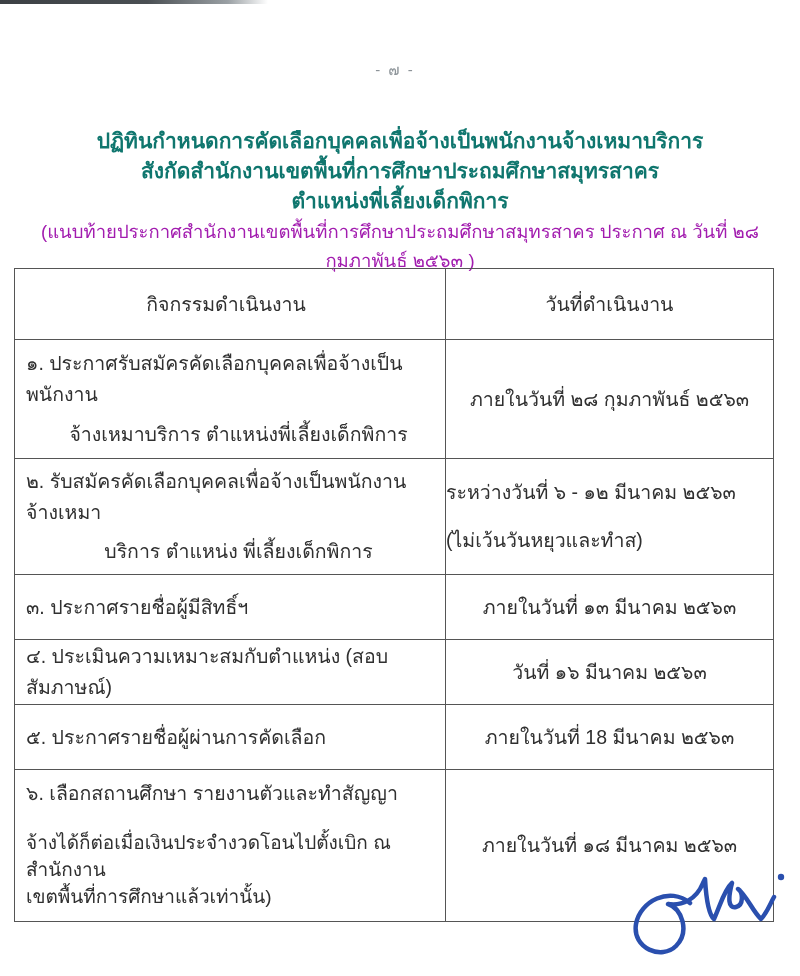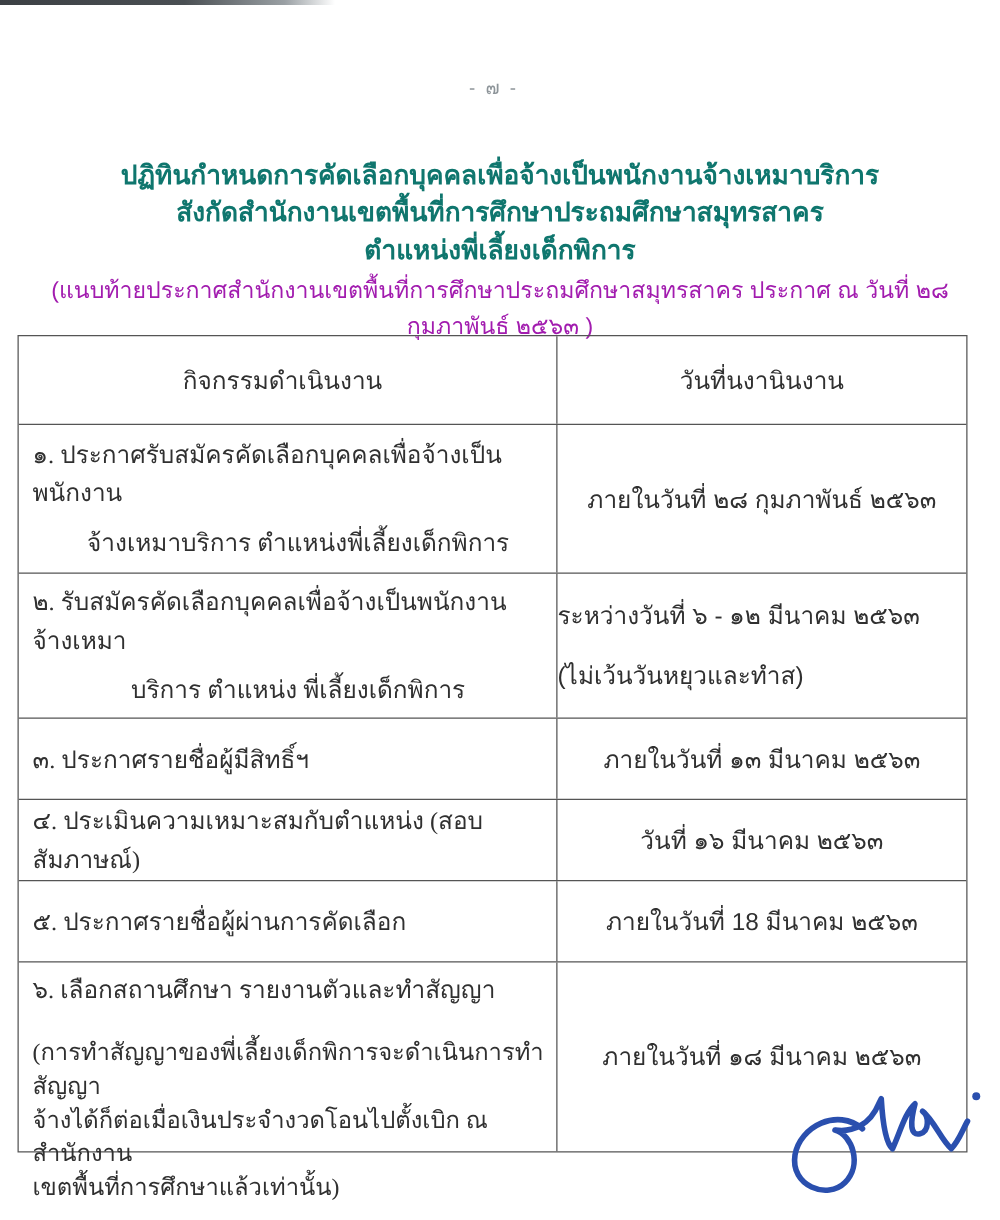--- a/index.html
+++ b/index.html
@@ -37,21 +37,21 @@
     position:absolute;left:14px;top:268px;width:760px;
     border:1px solid var(--border);
     font-size:19.5px;
     background:transparent;
   }
   .tr{display:flex;border-top:1px solid var(--border);}
   .tr:first-child{border-top:none;}
   .td{position:relative;}
   .td-activity{
     width:431px;border-right:1px solid var(--border);
-    padding-left:11px;padding-right:8px;font-family:Liberation Serif, serif;
+    padding-left:11px;padding-right:8px;
   }
   .td-date{
     flex:1;display:flex;flex-direction:column;
     align-items:center;justify-content:center;text-align:center;
   }
   .row-header{height:70px;}
   .row-header .td-activity{display:flex;align-items:center;justify-content:center;padding-left:0;}
   .row-1{height:119px;}
   .row-2{height:116px;}
   .row-3,.row-4,.row-5{height:65px;}
@@ -78,21 +78,21 @@
   <div class="title-line">ปฏิทินกำหนดการคัดเลือกบุคคลเพื่อจ้างเป็นพนักงานจ้างเหมาบริการ</div>
   <div class="title-line">สังกัดสำนักงานเขตพื้นที่การศึกษาประถมศึกษาสมุทรสาคร</div>
   <div class="title-line">ตำแหน่งพี่เลี้ยงเด็กพิการ</div>
   <div class="subtitle-line">(แนบท้ายประกาศสำนักงานเขตพื้นที่การศึกษาประถมศึกษาสมุทรสาคร ประกาศ ณ วันที่ ๒๘ กุมภาพันธ์ ๒๕๖๓ )</div>
 </div>
 
 <div class="schedule-table">
 
   <div class="tr row-header">
     <div class="td td-activity">กิจกรรมดำเนินงาน</div>
-    <div class="td td-date">วันที่นงานินงาน</div>
+    <div class="td td-date">วันที่ดำเนินงาน</div>
   </div>
 
   <div class="tr row-1">
     <div class="td td-activity">
       <div class="stack">
         <div>๑. ประกาศรับสมัครคัดเลือกบุคคลเพื่อจ้างเป็นพนักงาน</div>
         <div class="indent">จ้างเหมาบริการ ตำแหน่งพี่เลี้ยงเด็กพิการ</div>
       </div>
     </div>
     <div class="td td-date">
@@ -139,21 +139,20 @@
     </div>
     <div class="td td-date">
       <div>ภายในวันที่ 18 มีนาคม ๒๕๖๓</div>
     </div>
   </div>
 
   <div class="tr row-6">
     <div class="td td-activity note-block">
       <div class="note-heading">๖. เลือกสถานศึกษา รายงานตัวและทำสัญญา</div>
       <div class="note-para">
-        <div>(การทำสัญญาของพี่เลี้ยงเด็กพิการจะดำเนินการทำสัญญา</div>
         <div>จ้างได้ก็ต่อเมื่อเงินประจำงวดโอนไปตั้งเบิก ณ สำนักงาน</div>
         <div>เขตพื้นที่การศึกษาแล้วเท่านั้น)</div>
       </div>
     </div>
     <div class="td td-date">
       <div>ภายในวันที่ ๑๘ มีนาคม ๒๕๖๓</div>
     </div>
   </div>
 
 </div>

